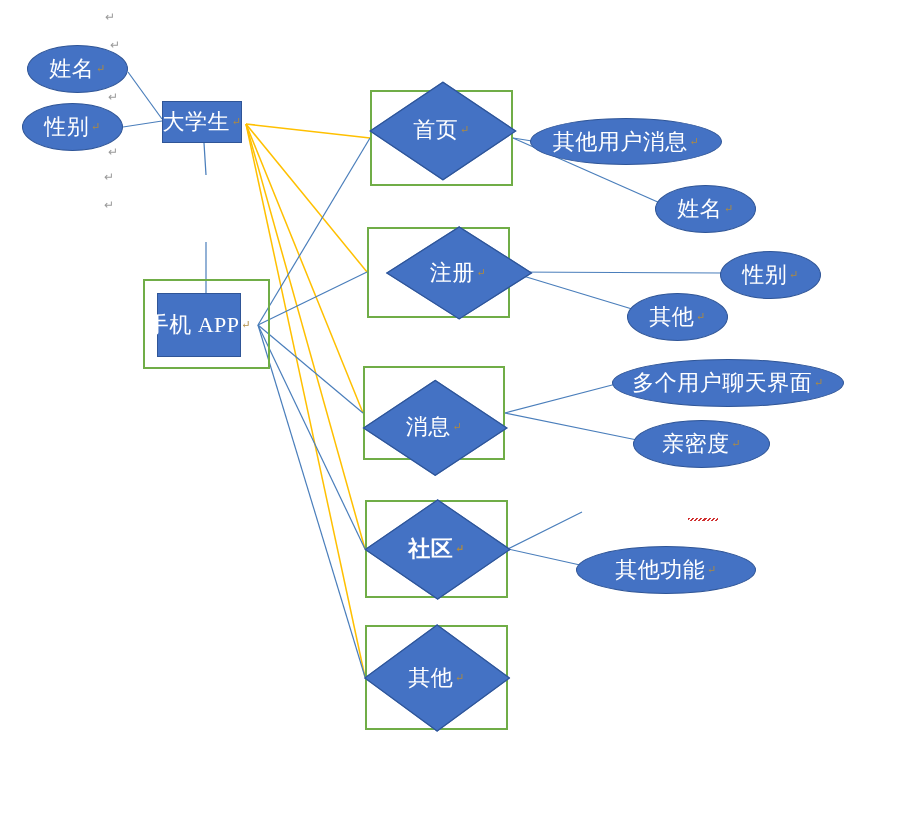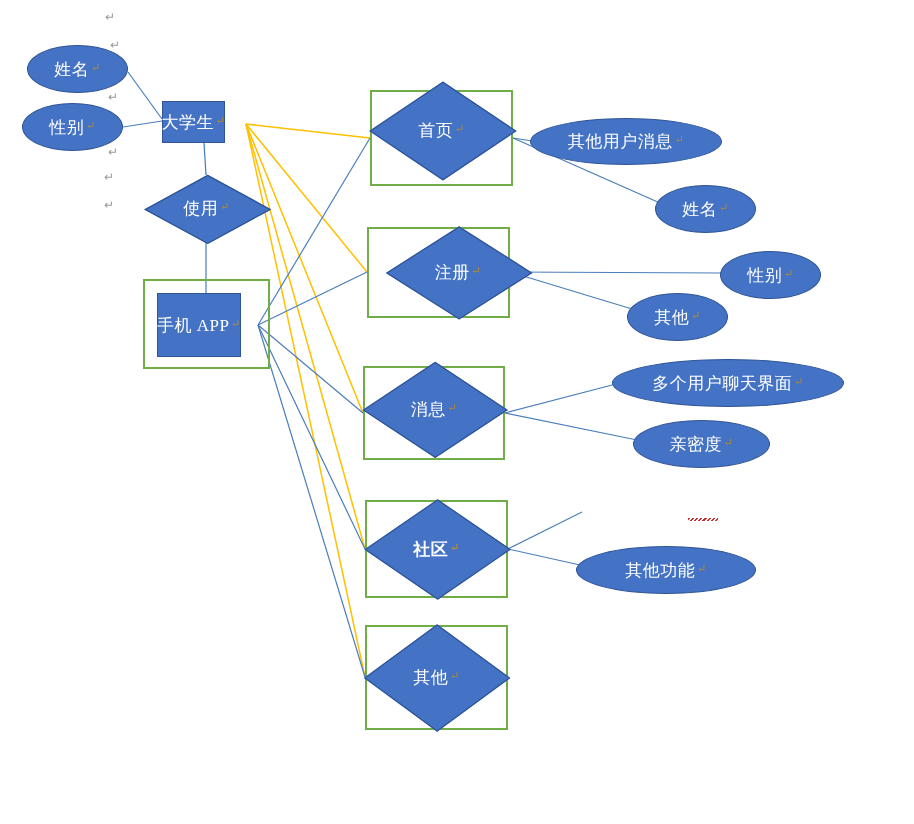--- a/index.html
+++ b/index.html
@@ -11,21 +11,21 @@
   #canvas{position:absolute;left:0;top:0;width:914px;height:824px;}
 
   
   #wires{position:absolute;left:0;top:0;width:914px;height:824px;z-index:1;}
 
   
   .shape{position:absolute;z-index:3;box-sizing:border-box;
          display:flex;align-items:center;justify-content:center;}
   .shape .lbl{
      color:#ffffff;white-space:nowrap;line-height:1;
-     font-size:17px;letter-spacing:.5px;position:relative;
+     font-size:22px;letter-spacing:.5px;position:relative;
   }
   
   .shape .lbl::after{
      content:"\21B5";color:#b08a3e;font-size:11px;
      margin-left:2px;vertical-align:4px;
   }
 
   
   .entity{background:#4472C4;border:1.4px solid #2F5597;}
 
@@ -73,43 +73,39 @@
       <line x1="258" y1="325" x2="365" y2="677" stroke="#4A7EBB" stroke-width="1.2"></line>
       <line x1="513" y1="138" x2="532" y2="141" stroke="#4A7EBB" stroke-width="1.2"></line>
       <line x1="513" y1="138" x2="660" y2="203" stroke="#4A7EBB" stroke-width="1.2"></line>
       <line x1="510" y1="272" x2="722" y2="273" stroke="#4A7EBB" stroke-width="1.2"></line>
       <line x1="510" y1="272" x2="632" y2="309" stroke="#4A7EBB" stroke-width="1.2"></line>
       <line x1="505" y1="413" x2="616" y2="384" stroke="#4A7EBB" stroke-width="1.2"></line>
       <line x1="505" y1="413" x2="637" y2="440" stroke="#4A7EBB" stroke-width="1.2"></line>
       <line x1="508" y1="549" x2="582" y2="512" stroke="#4A7EBB" stroke-width="1.2"></line>
       <line x1="508" y1="549" x2="580" y2="565" stroke="#4A7EBB" stroke-width="1.2"></line>
     </svg>
-<div class="shape entity" style="left: 162px; top: 101px; width: 63px; height: 42px;">
+<div class="shape entity" style="left: 162px; top: 101px; width: 80px; height: 42px;">
       <span class="lbl">大学生</span>
     </div>
     <div class="greenbox" style="left: 143px; top: 279px; width: 127px; height: 90px;"></div>
     <div class="shape entity" style="left: 157px; top: 293px; width: 84px; height: 64px;">
       <span class="lbl">手机 APP</span>
-    </div>
-    <div class="shape diamond" style="left: 145px; top: 175px; width: 123px; height: 67px;">
-      <div class="dmd" style="width: 47.369px; height: 47.369px; margin-left: -23.6845px; margin-top: -23.6845px; transform: scale(1.83582, 1) rotate(45deg);"></div>
-      <span class="lbl">使用</span>
     </div>
     <div class="greenbox" style="left: 370px; top: 90px; width: 143px; height: 96px;"></div>
     <div class="shape diamond" style="left: 370px; top: 90px; width: 143px; height: 80px;">
       <div class="dmd" style="width: 67.872px; height: 67.872px; margin-left: -33.936px; margin-top: -33.936px; transform: scale(1.48958, 1) rotate(45deg);"></div>
       <span class="lbl">首页</span>
     </div>
     <div class="greenbox" style="left: 367px; top: 227px; width: 143px; height: 91px;"></div>
     <div class="shape diamond" style="left: 354px; top: 227px; width: 170px; height: 91px; margin-left: 19px;">
       <div class="dmd" style="width: 64.337px; height: 64.337px; margin-left: -32.1685px; margin-top: -32.1685px; transform: scale(1.57143, 1) rotate(45deg);"></div>
       <span class="lbl">注册</span>
     </div>
     <div class="greenbox" style="left: 363px; top: 366px; width: 142px; height: 94px;"></div>
-    <div class="shape diamond" style="left: 363px; top: 362px; width: 142px; height: 94px;">
+    <div class="shape diamond" style="left: 363px; top: 380px; width: 142px; height: 94px;">
       <div class="dmd" style="width: 66.458px; height: 66.458px; margin-left: -33.229px; margin-top: -33.229px; transform: scale(1.51064, 1) rotate(45deg);"></div>
       <span class="lbl">消息</span>
     </div>
     <div class="greenbox" style="left: 365px; top: 500px; width: 143px; height: 98px;"></div>
     <div class="shape diamond" style="left: 365px; top: 500px; width: 143px; height: 98px; font-weight: bold;">
       <div class="dmd" style="width: 69.286px; height: 69.286px; margin-left: -34.643px; margin-top: -34.643px; transform: scale(1.45918, 1) rotate(45deg);"></div>
       <span class="lbl">社区</span>
     </div>
     <div class="greenbox" style="left: 365px; top: 625px; width: 143px; height: 105px;"></div>
     <div class="shape diamond" style="left: 365px; top: 625px; width: 143px; height: 105px;">

